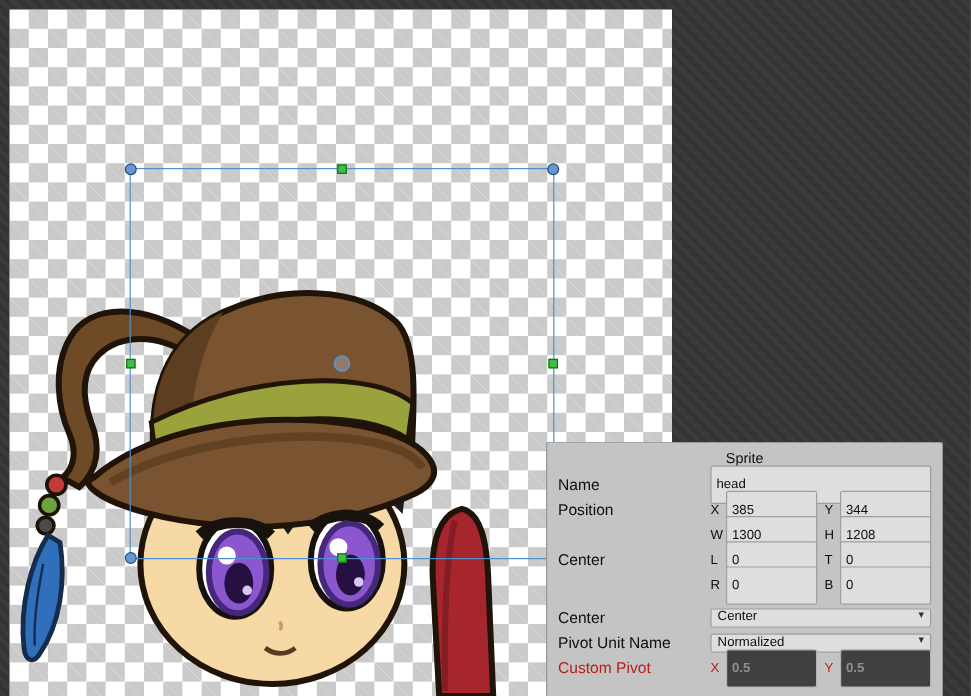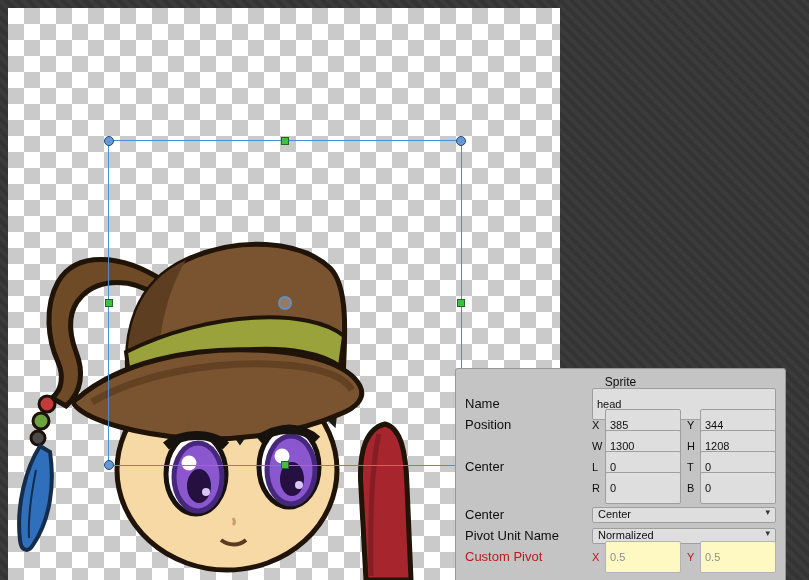--- a/index.html
+++ b/index.html
@@ -37,21 +37,21 @@
   .axis-label{font-size:11px;color:#0e0e0e;flex:none;width:9px;}
   input.field{flex:1;min-width:0;height:32px;background:#dedede;border:1px solid #9f9f9f;
       border-radius:2px;font:11px "Liberation Sans",sans-serif;color:#0e0e0e;
       padding:0 4px;box-sizing:border-box;outline:none;}
   .dropdown{flex:1;height:16px;background:#dedede;border:1px solid #9f9f9f;border-radius:2px;
       display:flex;justify-content:space-between;padding:0 5px;
       font-size:11px;color:#0e0e0e;box-sizing:border-box;cursor:default;}
   .dd-arrow{font-size:9px;color:#333;line-height:1;}
   .gap{height:6px;}
   .row.disabled .row-label,.row.disabled .axis-label{color:#b91c1c;}
-  .row.disabled input.field{background:#fef9c3;color:#8f8f8f;border-color:#b3b3b3;}
+  .row.disabled input.field{background:#404040;color:#8f8f8f;border-color:#b3b3b3;font-weight:bold;}
 </style>
 </head>
 <body>
 
 <div class="editor">
 
   <div class="texture-area"></div>
 
   <svg class="art" width="809" height="580" viewBox="0 0 809 580">
 

